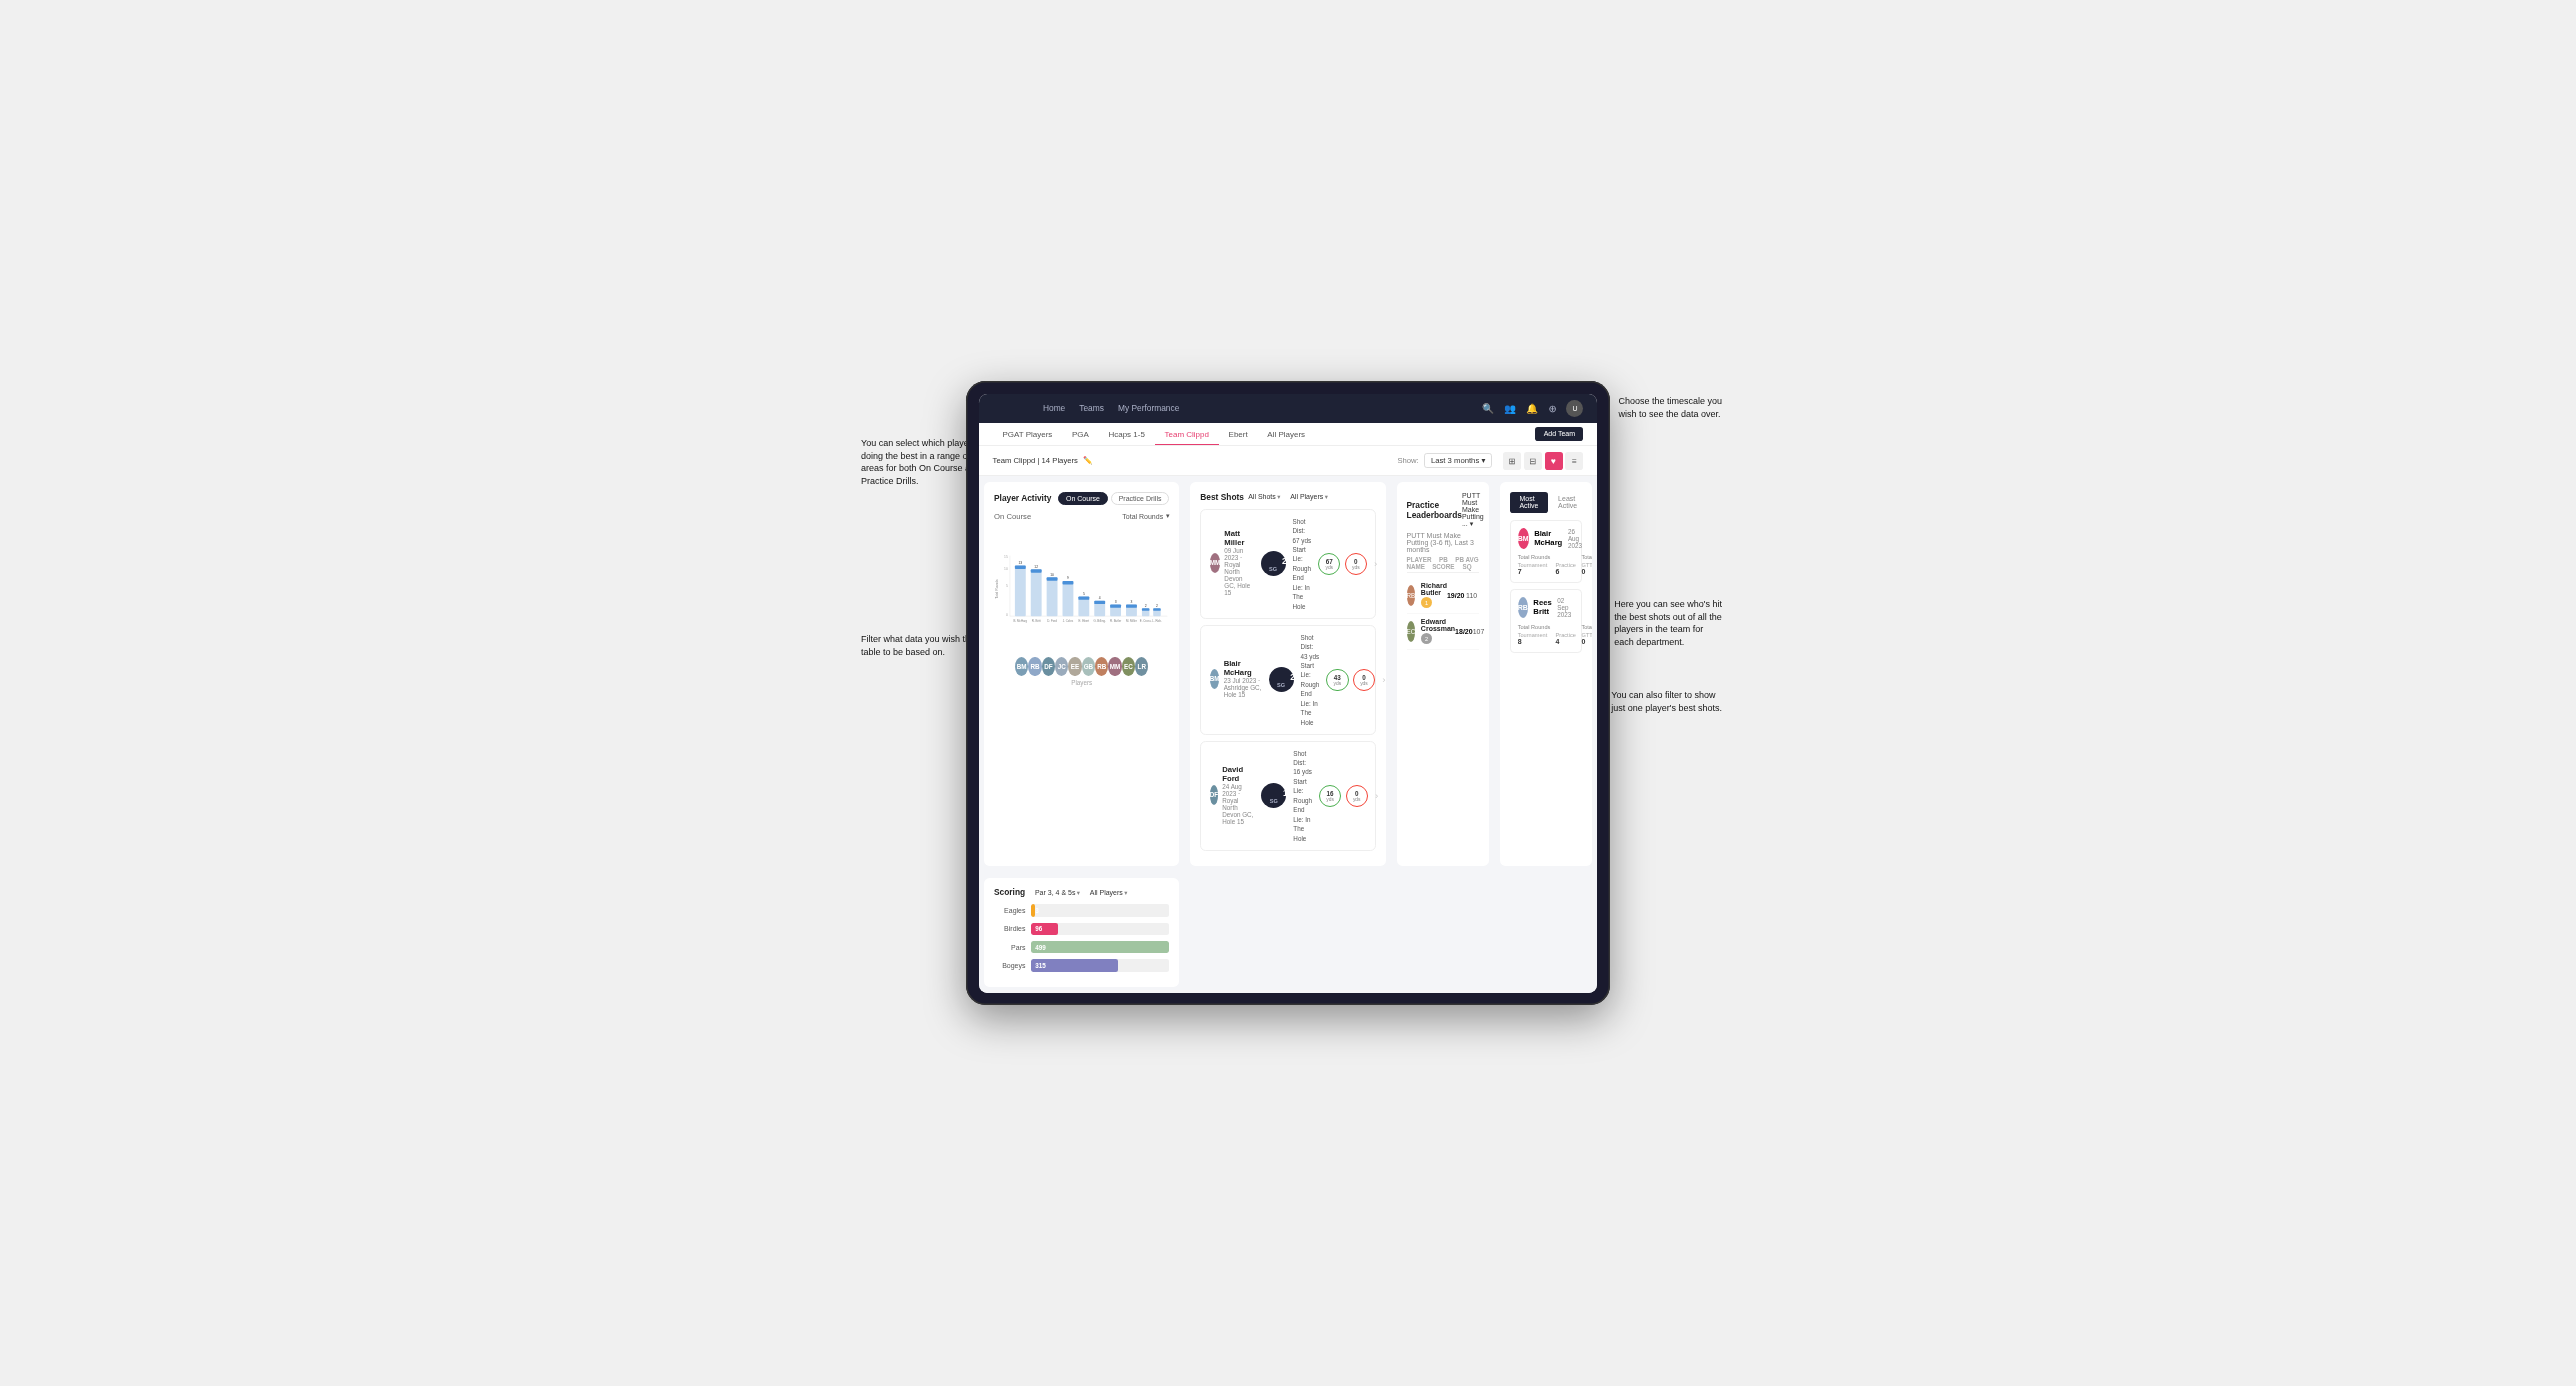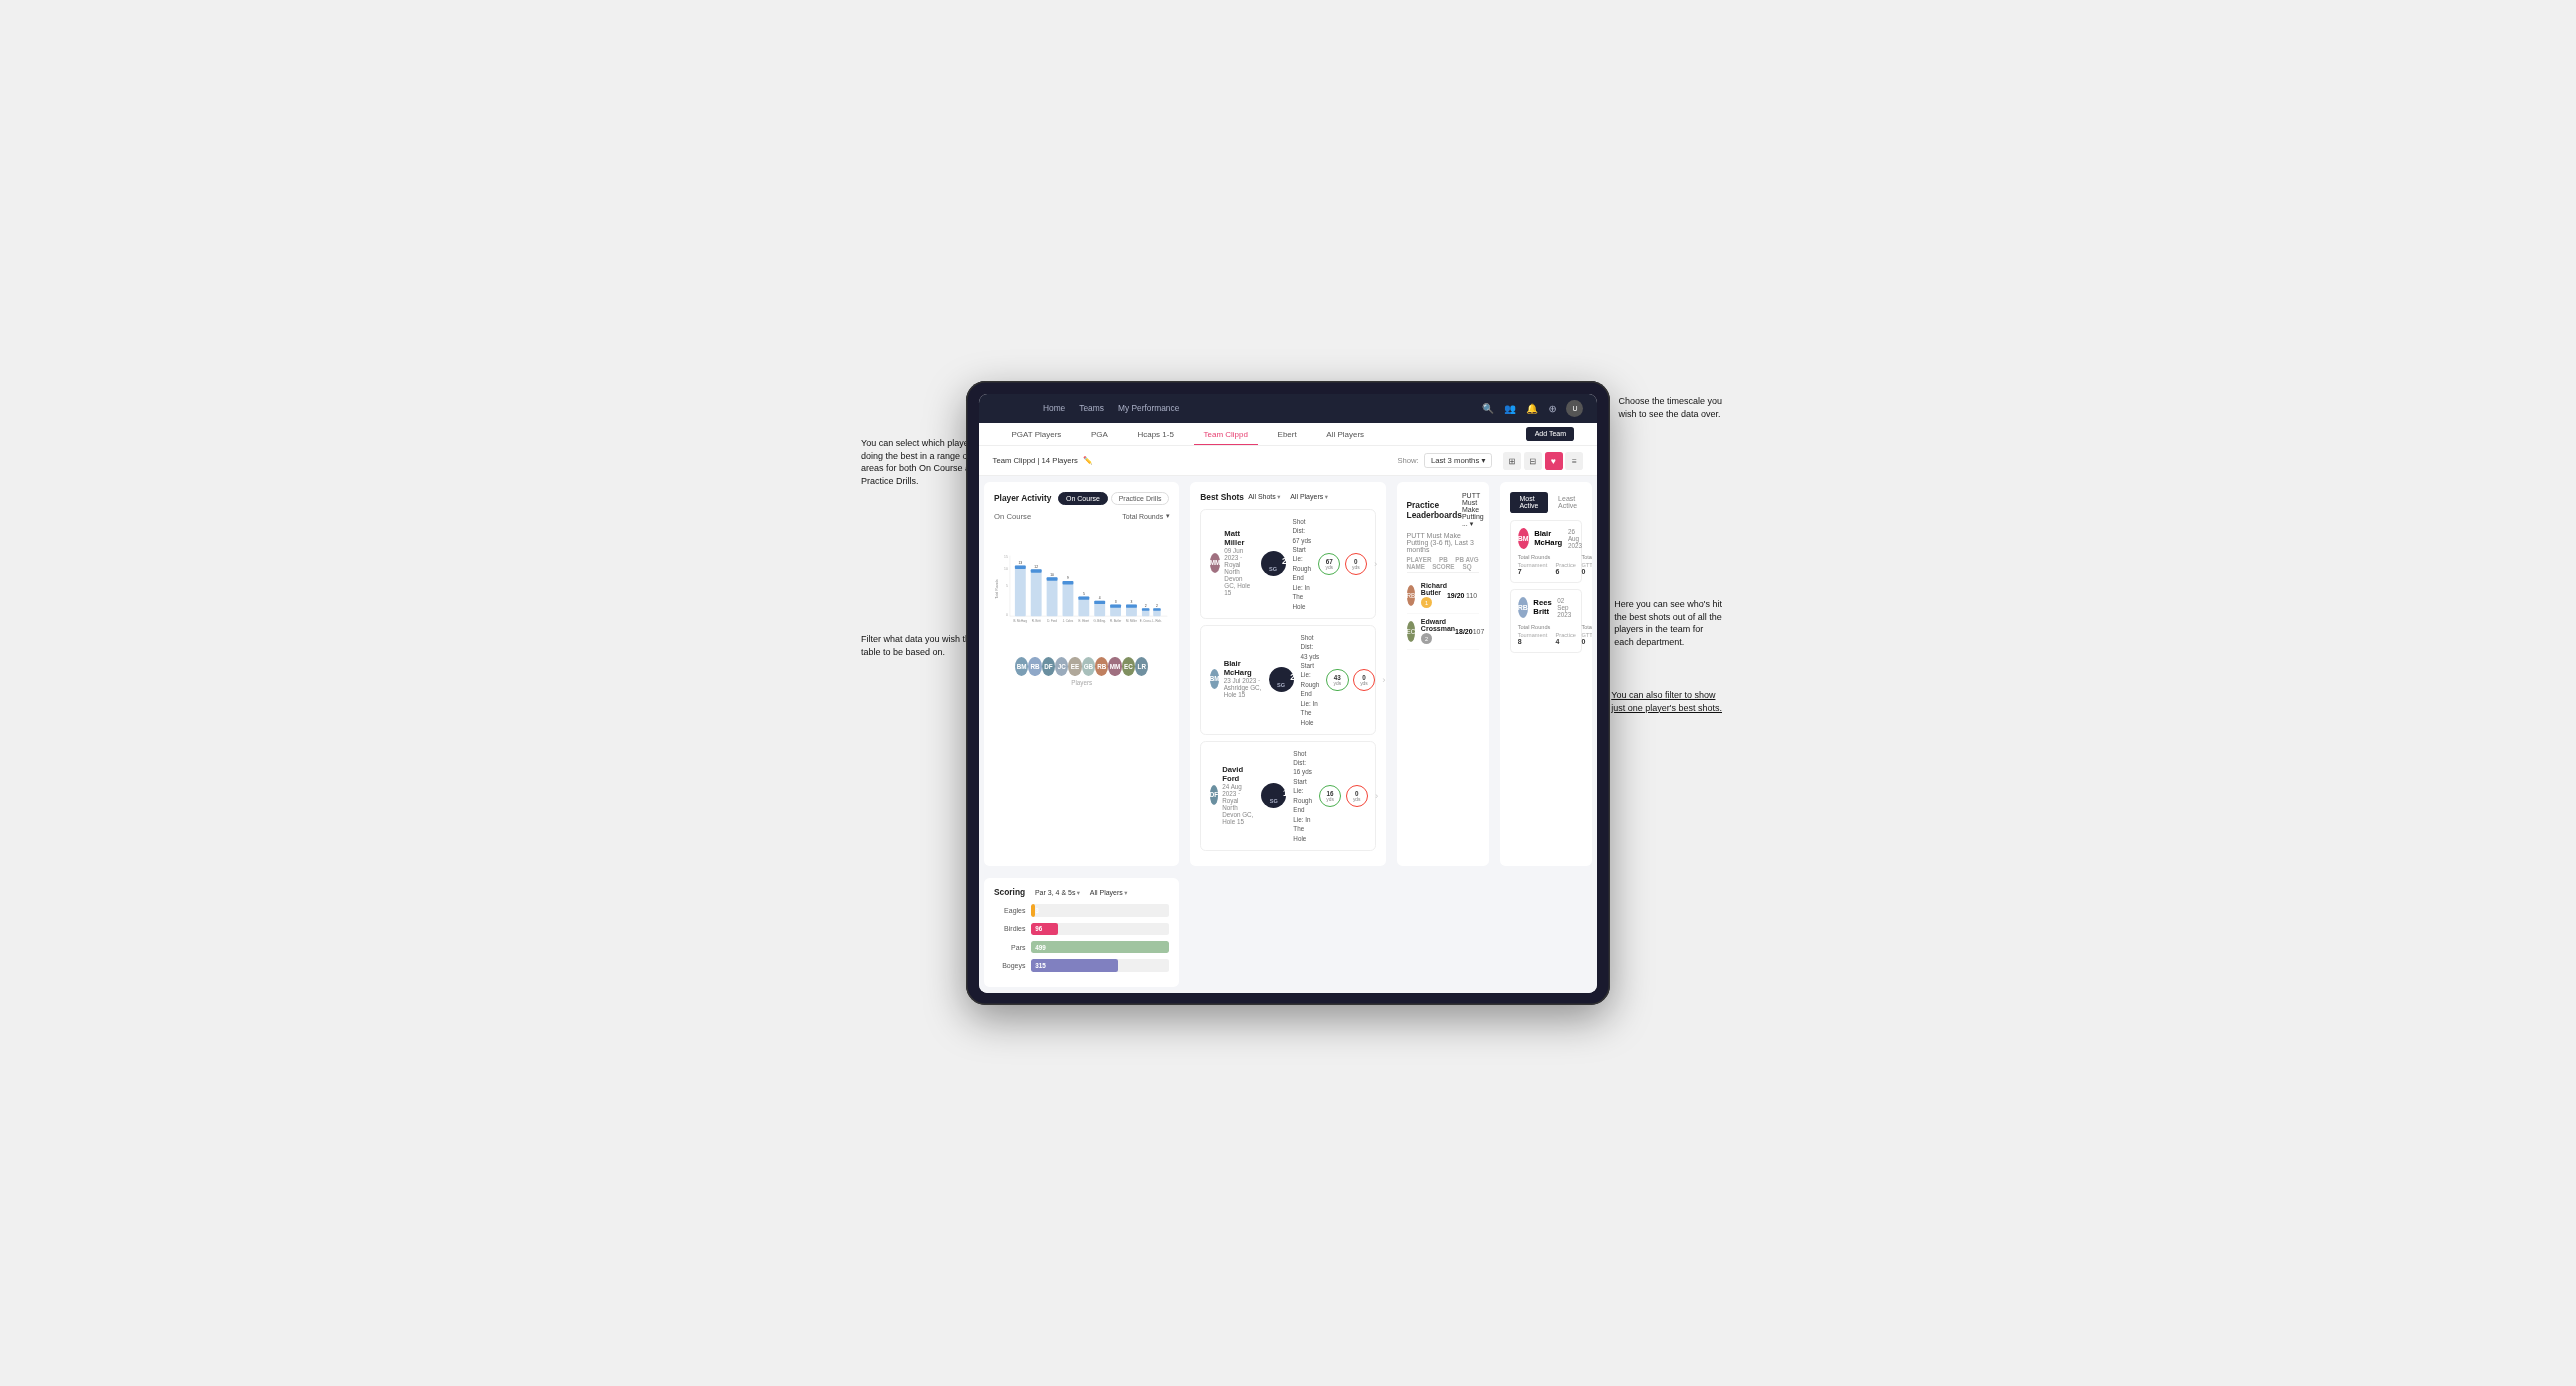--- a/index.html
+++ b/index.html
@@ -117,23 +117,23 @@
       justify-content: center;
       color: #fff;
       font-size: 7px;
     }
 
     
     .sub-nav {
       background: #fff;
       display: flex;
       align-items: center;
-      padding: 0 23px;
+      padding: 0 14px;
       border-bottom: 0.7px solid #eee;
-      gap: 10px;
+      gap: 0;
       position: relative;
     }
     .sub-nav-tab {
       padding: 7px 9.8px 5.6px;
       font-size: 8px;
       color: #555;
       cursor: pointer;
       border-bottom: 1.4px solid transparent;
     }
     .sub-nav-tab.active {
@@ -568,21 +568,21 @@
 Practice Drills.</div>
 
   <div class="annotation annotation-left-2" style="white-space: pre-line;">Filter what data you wish the
 table to be based on.</div>
 
   <div class="annotation annotation-right-1" style="white-space: pre-line;">Here you can see who's hit
 the best shots out of all the
 players in the team for
 each department.</div>
 
-  <div class="annotation annotation-right-2" style="white-space: pre-line; text-decoration: underline;">You can also filter to show
+  <div class="annotation annotation-right-2" style="white-space: pre-line;">You can also filter to show
 just one player's best shots.</div>
 
   <div class="tablet">
     <div class="tablet-screen">
 
       <nav class="top-nav">
         <span class="logo">clippd</span>
         <div class="nav-links">
           <span class="nav-link">Home</span>
           <span class="nav-link">Teams</span>

